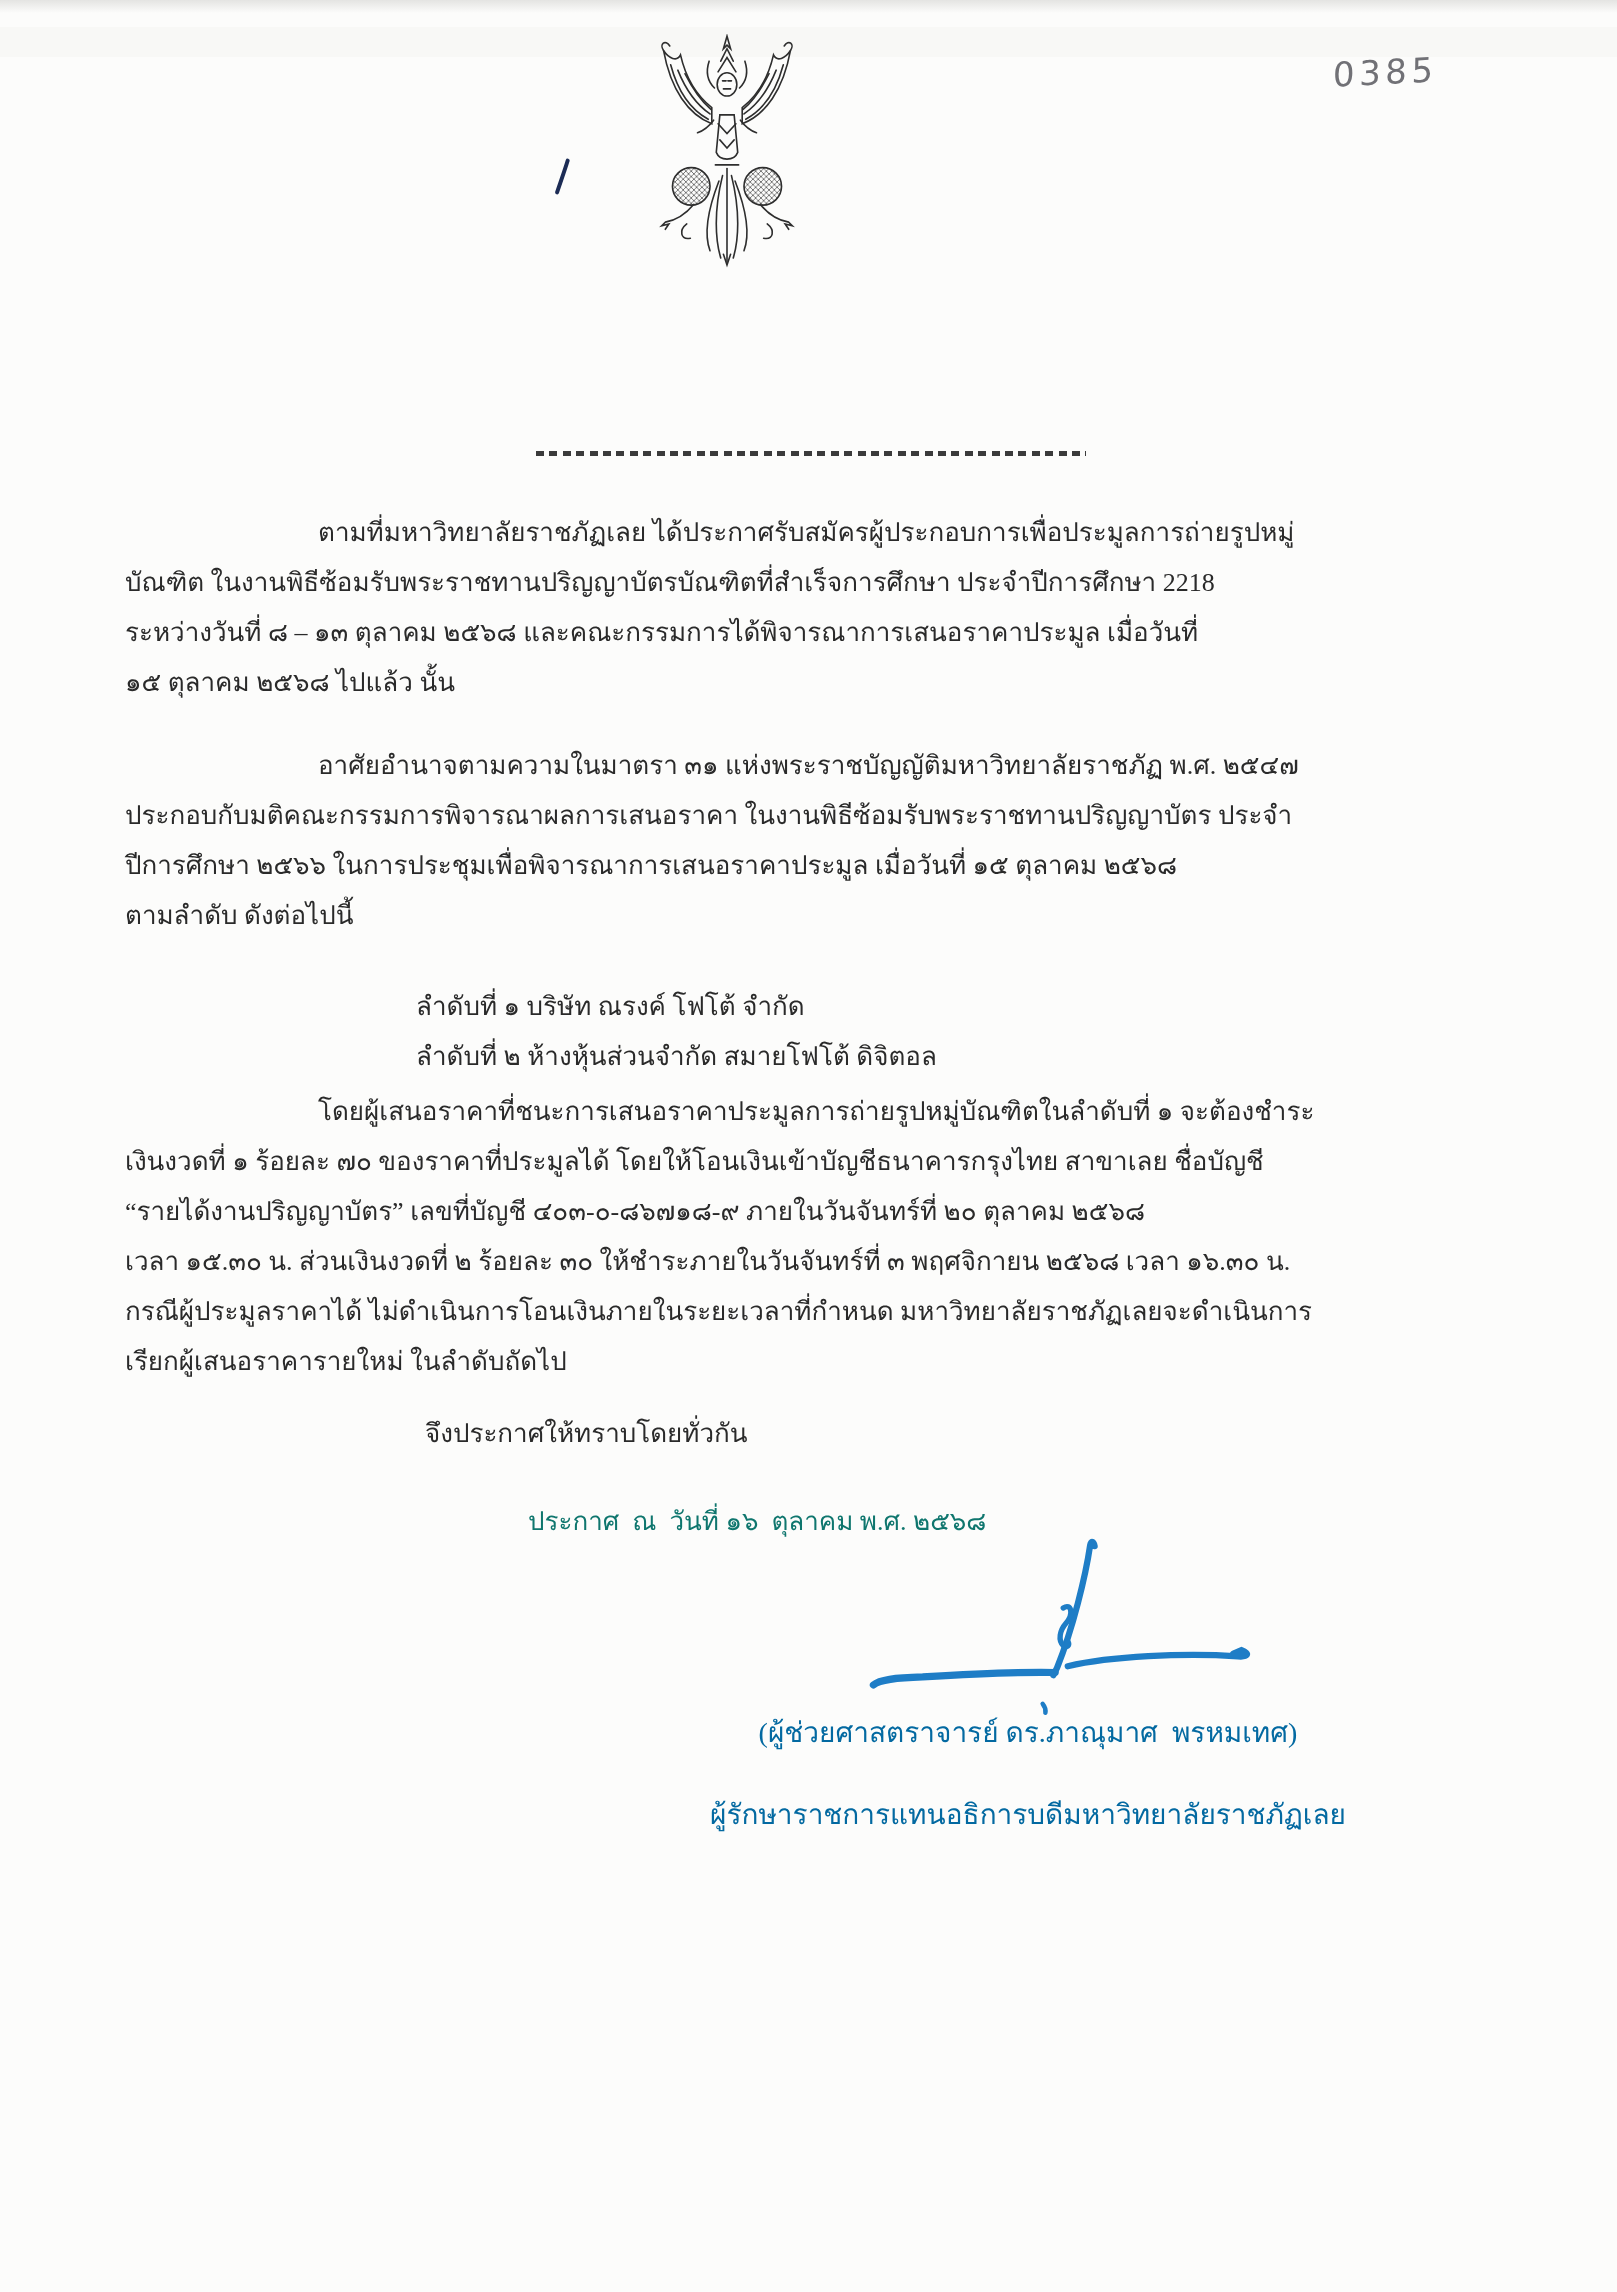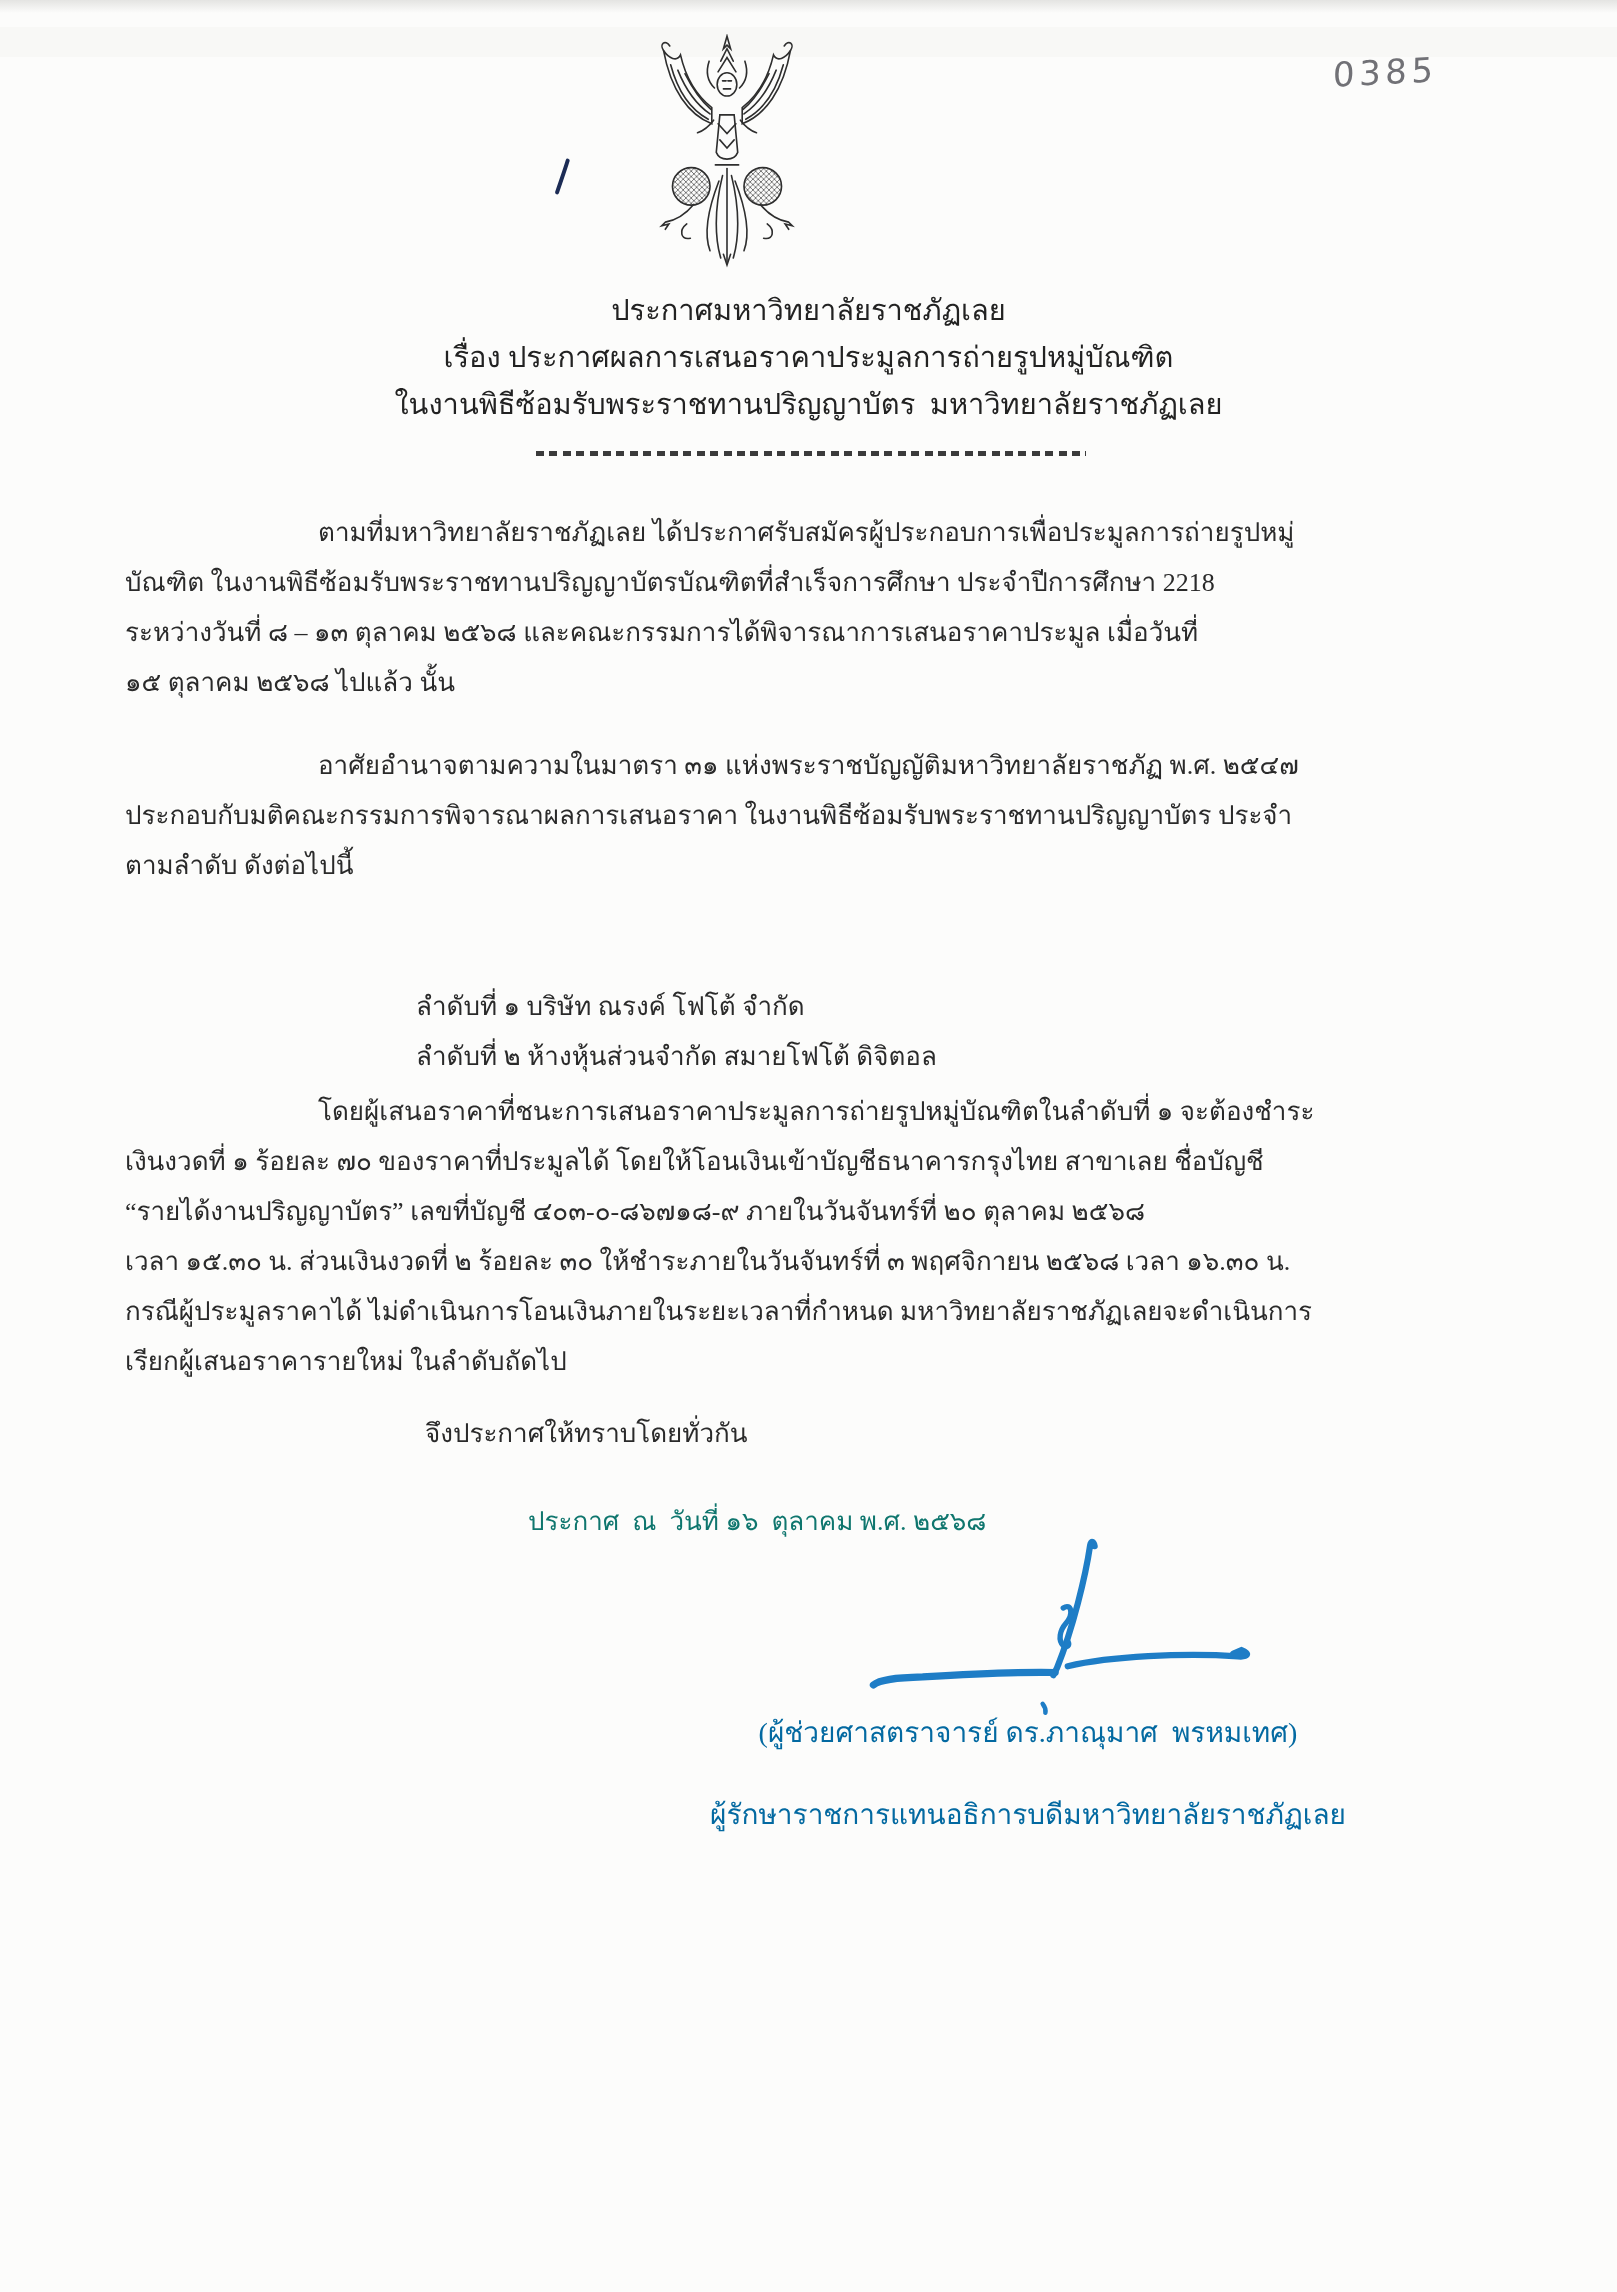--- a/index.html
+++ b/index.html
@@ -119,37 +119,33 @@
       <path d="M90,158 C100,198 98,230 92,250"></path>
       <path d="M76,164 C62,200 60,226 66,242"></path>
       <path d="M94,164 C108,200 110,226 104,242"></path>
       <path d="M81,246 L85,258 L89,246"></path>
 
       <path d="M40,212 C31,219 33,230 44,228"></path>
       <path d="M130,212 C139,219 137,230 126,228"></path>
     </g>
   </svg>
 
-  <div class="title-block">
-    <div class="t-line">ประกาศมหาวิทยาลัยราชภัฏเลย</div>
-    <div class="t-line">เรื่อง ประกาศผลการเสนอราคาประมูลการถ่ายรูปหมู่บัณฑิต</div>
-    <div class="t-line">ในงานพิธีซ้อมรับพระราชทานปริญญาบัตร  มหาวิทยาลัยราชภัฏเลย</div>
-  </div>
   <div class="separator"></div>
 
   <div class="bodytext para para-1">
       <div class="line">ตามที่มหาวิทยาลัยราชภัฏเลย ได้ประกาศรับสมัครผู้ประกอบการเพื่อประมูลการถ่ายรูปหมู่</div>
       <div class="line">บัณฑิต ในงานพิธีซ้อมรับพระราชทานปริญญาบัตรบัณฑิตที่สำเร็จการศึกษา ประจำปีการศึกษา 2218</div>
       <div class="line">ระหว่างวันที่ ๘ – ๑๓ ตุลาคม ๒๕๖๘ และคณะกรรมการได้พิจารณาการเสนอราคาประมูล เมื่อวันที่</div>
       <div class="line">๑๕ ตุลาคม ๒๕๖๘ ไปแล้ว นั้น</div>
     </div>
 
   <div class="bodytext para para-2">
       <div class="line">อาศัยอำนาจตามความในมาตรา ๓๑ แห่งพระราชบัญญัติมหาวิทยาลัยราชภัฏ พ.ศ. ๒๕๔๗</div>
       <div class="line">ประกอบกับมติคณะกรรมการพิจารณาผลการเสนอราคา ในงานพิธีซ้อมรับพระราชทานปริญญาบัตร ประจำ</div>
+      <div class="line">ปีการศึกษา ๒๕๖๖ ในการประชุมเพื่อพิจารณาการเสนอราคาประมูล เมื่อวันที่ ๑๕ ตุลาคม ๒๕๖๘</div>
       <div class="line">ตามลำดับ ดังต่อไปนี้</div>
     </div>
 
   <div class="bodytext rank-list">
       <div class="line">ลำดับที่ ๑ บริษัท ณรงค์ โฟโต้ จำกัด</div>
       <div class="line">ลำดับที่ ๒ ห้างหุ้นส่วนจำกัด สมายโฟโต้ ดิจิตอล</div>
     </div>
 
   <div class="bodytext para para-3">
       <div class="line">โดยผู้เสนอราคาที่ชนะการเสนอราคาประมูลการถ่ายรูปหมู่บัณฑิตในลำดับที่ ๑ จะต้องชำระ</div>

